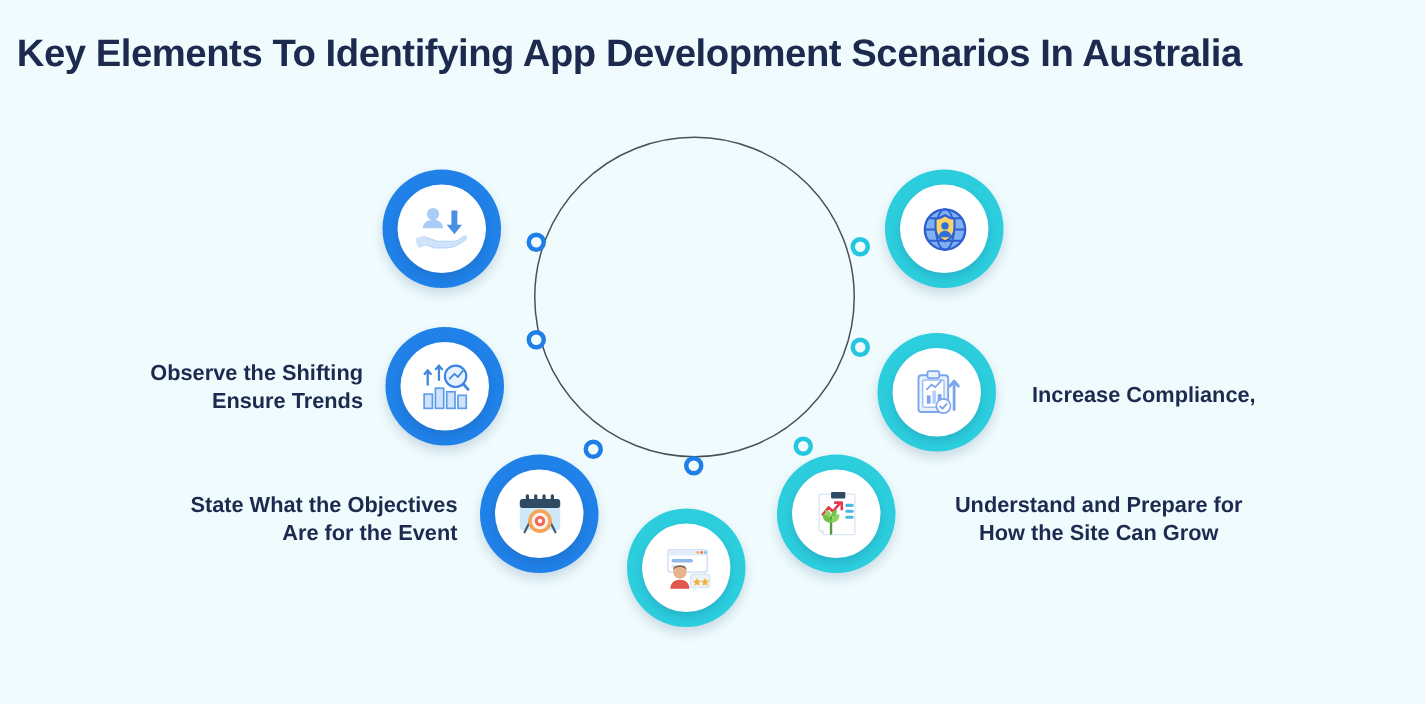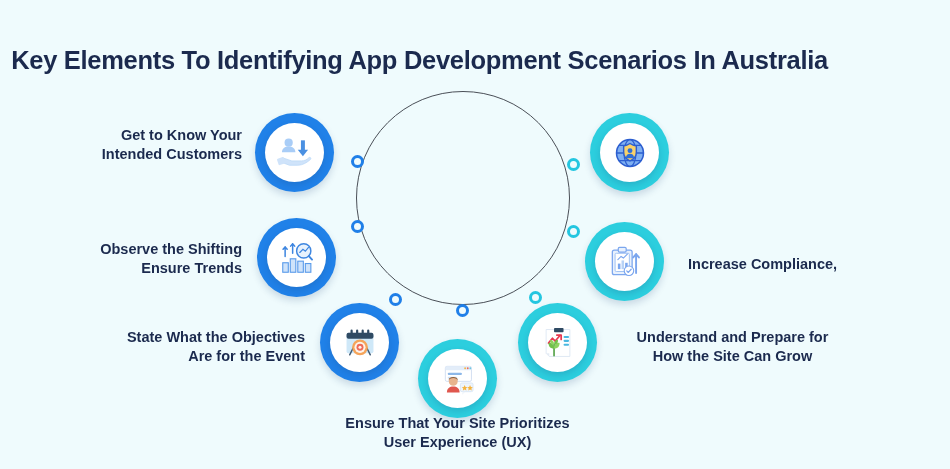--- a/index.html
+++ b/index.html
@@ -12,21 +12,20 @@
   }
   #canvas{position:relative;width:950px;height:469px;}
 
   .title{
     position:absolute;left:0;top:22px;width:839px;
     text-align:center;
     font-size:25.5px;font-weight:bold;
     letter-spacing:-0.3px;
     color:#1b2a4e;
     white-space:nowrap;
-    margin-top:24px;
   }
 
   
   .center-circle{
     position:absolute;
     left:356px;top:91px;
     width:214px;height:214px;
     border:1.2px solid #4a4f57;
     border-radius:50%;
     box-sizing:border-box;
@@ -93,22 +92,20 @@
       <svg width="38" height="38" viewBox="0 0 48 48">
         <circle cx="16" cy="11" r="5.2" fill="#a9cdf7"></circle>
         <path d="M7.5 23c0-4.7 3.8-7.2 8.5-7.2s8.5 2.5 8.5 7.2z" fill="#a9cdf7"></path>
         <rect x="31.5" y="8" width="5" height="13" fill="#4a90e2"></rect>
         <path d="M27.5 20h13L34 28z" fill="#4a90e2"></path>
         <path d="M8 30 L20 34 H32 c4 0 7-1.5 9.5-4 1.5-1.5 3.5 0.5 2 2.2C39 36 34 39.5 27 39.5 H17 L8 36z" fill="#cfe3fa" stroke="#bcd9f7" stroke-width="1"></path>
         <rect x="2" y="30" width="9" height="8.5" rx="1.2" transform="rotate(-18 6.5 34)" fill="#cfe3fa"></rect>
       </svg>
     </div>
   </div>
-  <div class="label r" style="left:20px;top:126px;width:222px;">Get to Know Your
-Intended Customers</div>
 
   <div class="ring blue" style="left:257px;top:218px;width:79px;height:79px;">
     <div class="inner" style="width:59px;height:59px;">
       <svg width="38" height="38" viewBox="0 0 48 48">
         <rect x="6" y="30" width="7" height="12" fill="#cfe3fa" stroke="#5a9bea" stroke-width="1.4"></rect>
         <rect x="15.5" y="25" width="7" height="17" fill="#cfe3fa" stroke="#5a9bea" stroke-width="1.4"></rect>
         <rect x="25" y="28" width="7" height="14" fill="#cfe3fa" stroke="#5a9bea" stroke-width="1.4"></rect>
         <rect x="34.5" y="31" width="7" height="11" fill="#cfe3fa" stroke="#5a9bea" stroke-width="1.4"></rect>
         <path d="M9 22 V10 M9 10 l-2.6 3 M9 10 l2.6 3" stroke="#3e86e0" stroke-width="1.9" fill="none" stroke-linecap="round"></path>
         <path d="M18.5 18 V6 M18.5 6 l-2.6 3 M18.5 6 l2.6 3" stroke="#3e86e0" stroke-width="1.9" fill="none" stroke-linecap="round"></path>
@@ -154,22 +151,20 @@
         <path d="M10 41 c0-5 3.5-7.5 8-7.5 s8 2.5 8 7.5z" fill="#e0574e"></path>
         <circle cx="18" cy="27" r="5.6" fill="#e8b48e"></circle>
         <path d="M12.4 26.5 c0-5 11.2-5 11.2 0 v-1.8 c0-4.3-11.2-4.3-11.2 0z" fill="#8a5f3c"></path>
         <rect x="27" y="29" width="16" height="11" rx="2" fill="#eef4fb" stroke="#d4e3f3" stroke-width="1"></rect>
         <path d="M30 40 l-1 4 4.5-4z" fill="#eef4fb"></path>
         <path d="M32.4 31.7 l1.1 2.3 2.5 0.3-1.9 1.8 0.5 2.5-2.2-1.2-2.2 1.2 0.5-2.5-1.9-1.8 2.5-0.3z" fill="#f5b33e"></path>
         <path d="M39.2 31.7 l1.1 2.3 2.5 0.3-1.9 1.8 0.5 2.5-2.2-1.2-2.2 1.2 0.5-2.5-1.9-1.8 2.5-0.3z" fill="#f5b33e"></path>
       </svg>
     </div>
   </div>
-  <div class="label c" style="left:315px;top:414px;width:285px;">Ensure That Your Site Prioritizes
-User Experience (UX)</div>
 
   <div class="ring cyan" style="left:518px;top:303px;width:79px;height:79px;">
     <div class="inner" style="width:59px;height:59px;">
       <svg width="38" height="38" viewBox="0 0 48 48">
         <path d="M9 7 h30 v34 h-26 l-4-4z" fill="#ffffff" stroke="#dbe6f2" stroke-width="1.1"></path>
         <path d="M9 37 h4 v4z" fill="#e4ecf5"></path>
         <rect x="19" y="5" width="12" height="5.5" rx="1" fill="#2f4a63"></rect>
         <rect x="31" y="15" width="7" height="2.6" rx="1.3" fill="#4bb8e0"></rect>
         <rect x="31" y="20" width="7" height="2.6" rx="1.3" fill="#4bb8e0"></rect>
         <rect x="31" y="25" width="7" height="2.6" rx="1.3" fill="#4bb8e0"></rect>

